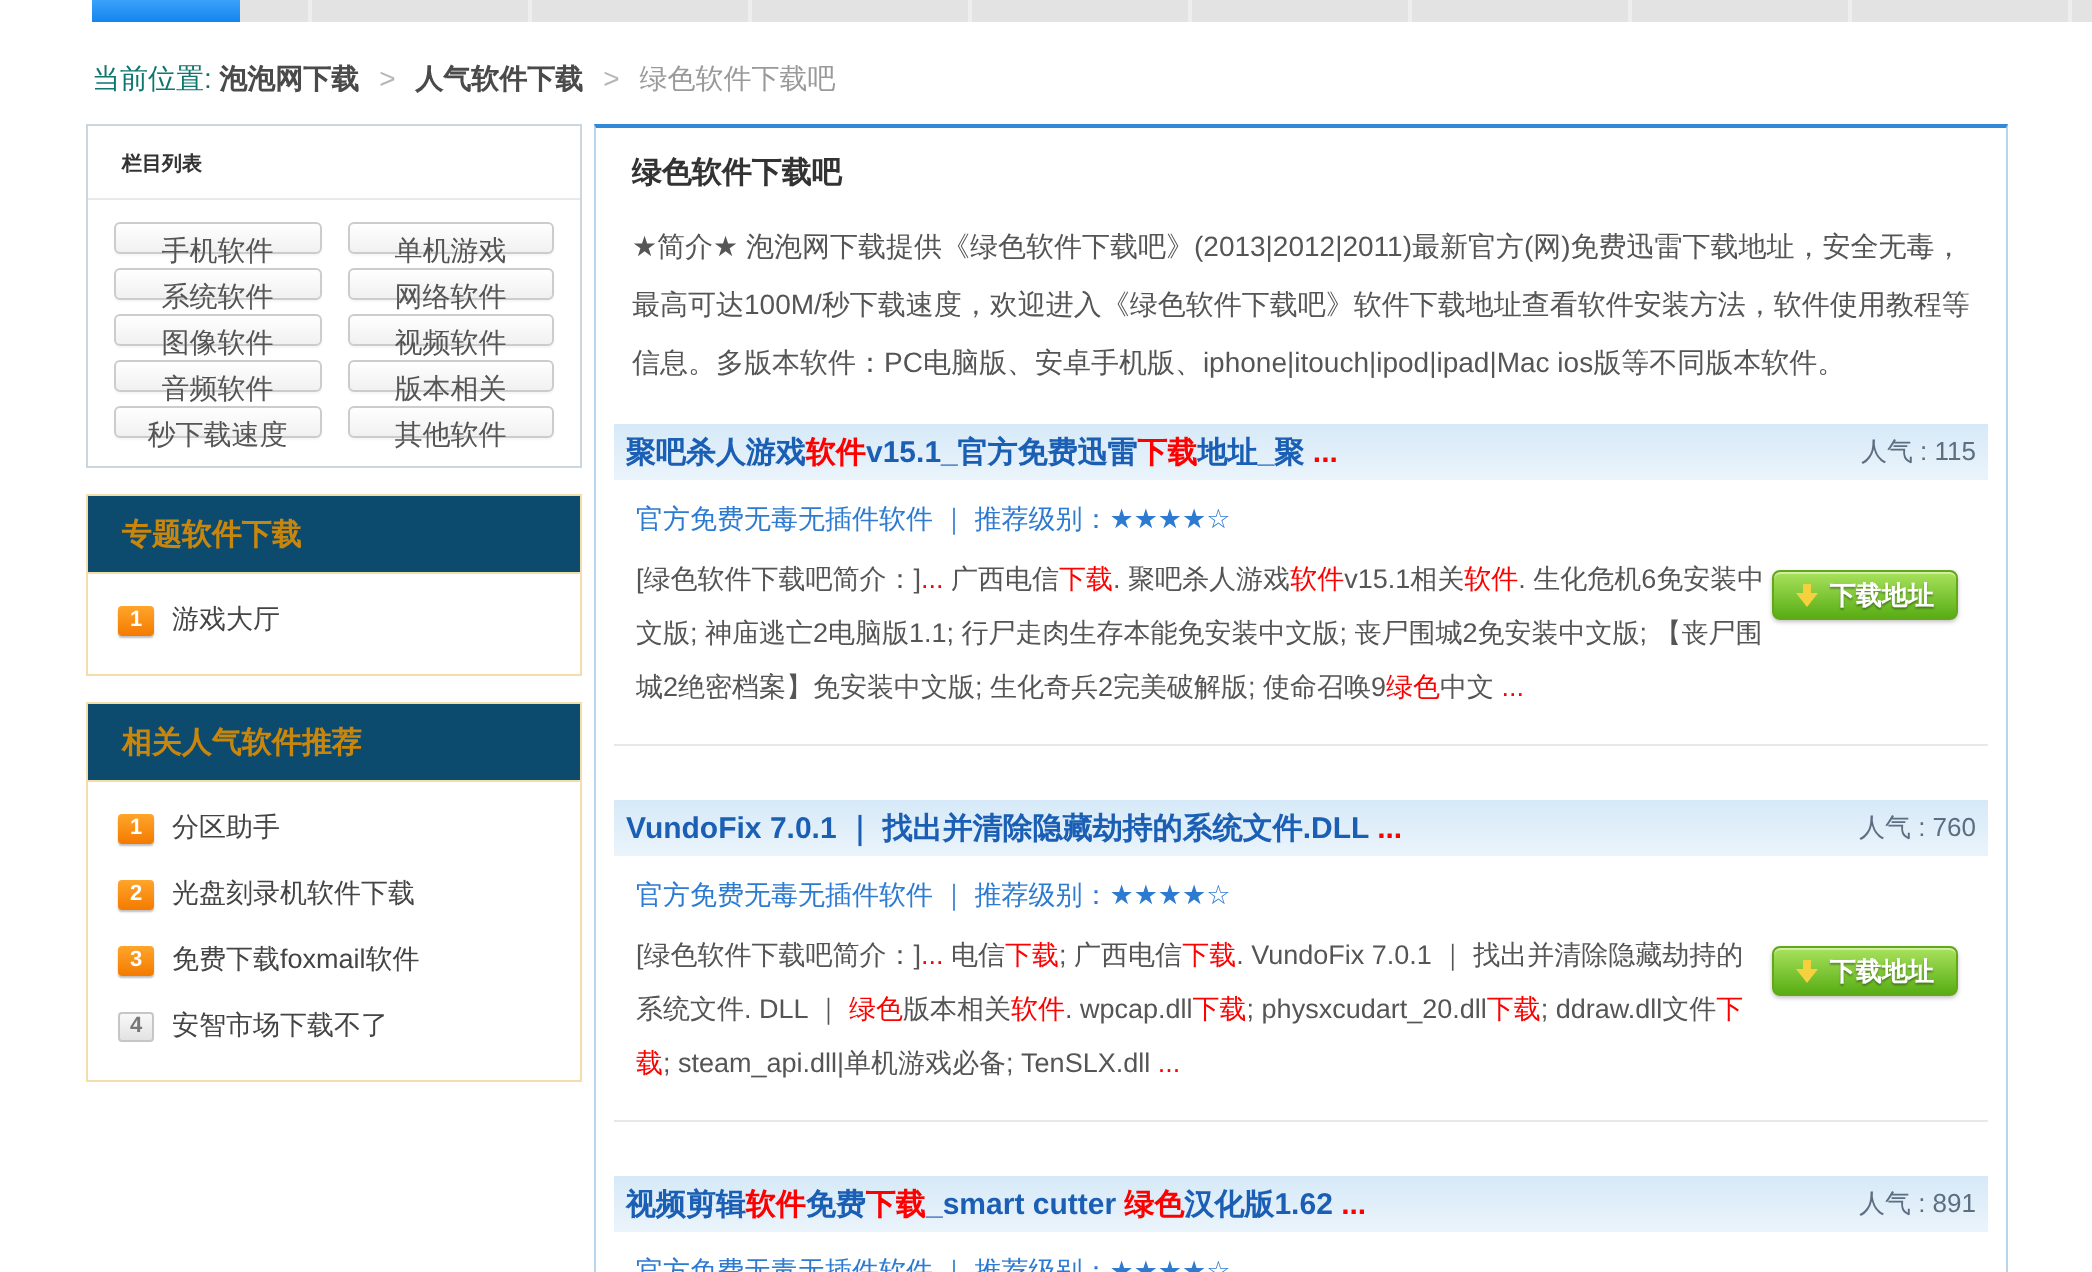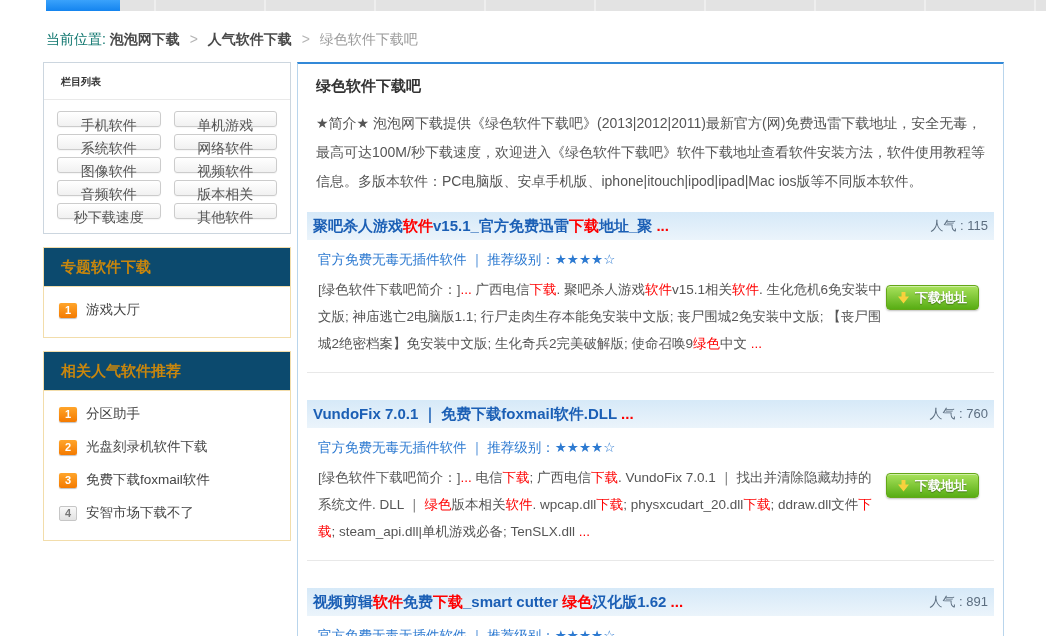--- a/index.html
+++ b/index.html
@@ -157,21 +157,21 @@
             <span class="arrow-icon"></span>
             <span>下载地址</span>
           </div>
         </div>
       </div>
     </div>
     <div class="divider"></div>
 
     <div class="dl-item">
       <div class="band">
-        <span class="dl-title"><span>VundoFix 7.0.1 ｜ 免费下载foxmail软件.DLL </span><span class="hl">...</span></span>
+        <span class="dl-title"><span>VundoFix 7.0.1 ｜ 找出并清除隐藏劫持的系统文件.DLL </span><span class="hl">...</span></span>
         <span class="pop">人气 : 760</span>
       </div>
       <div class="meta">官方免费无毒无插件软件 ｜ 推荐级别：★★★★☆</div>
       <div class="body-row">
         <div class="desc"><span>[绿色软件下载吧简介：]</span><span class="hl">...</span><span> 电信</span><span class="hl">下载</span><span>; 广西电信</span><span class="hl">下载</span><span>. VundoFix 7.0.1 ｜ 找出并清除隐藏劫持的系统文件. DLL ｜ </span><span class="hl">绿色</span><span>版本相关</span><span class="hl">软件</span><span>. wpcap.dll</span><span class="hl">下载</span><span>; physxcudart_20.dll</span><span class="hl">下载</span><span>; ddraw.dll文件</span><span class="hl">下载</span><span>; steam_api.dll|单机游戏必备; TenSLX.dll </span><span class="hl">...</span></div>
         <div class="btn-wrap">
           <div class="dl-btn">
             <span class="arrow-icon"></span>
             <span>下载地址</span>
           </div>

